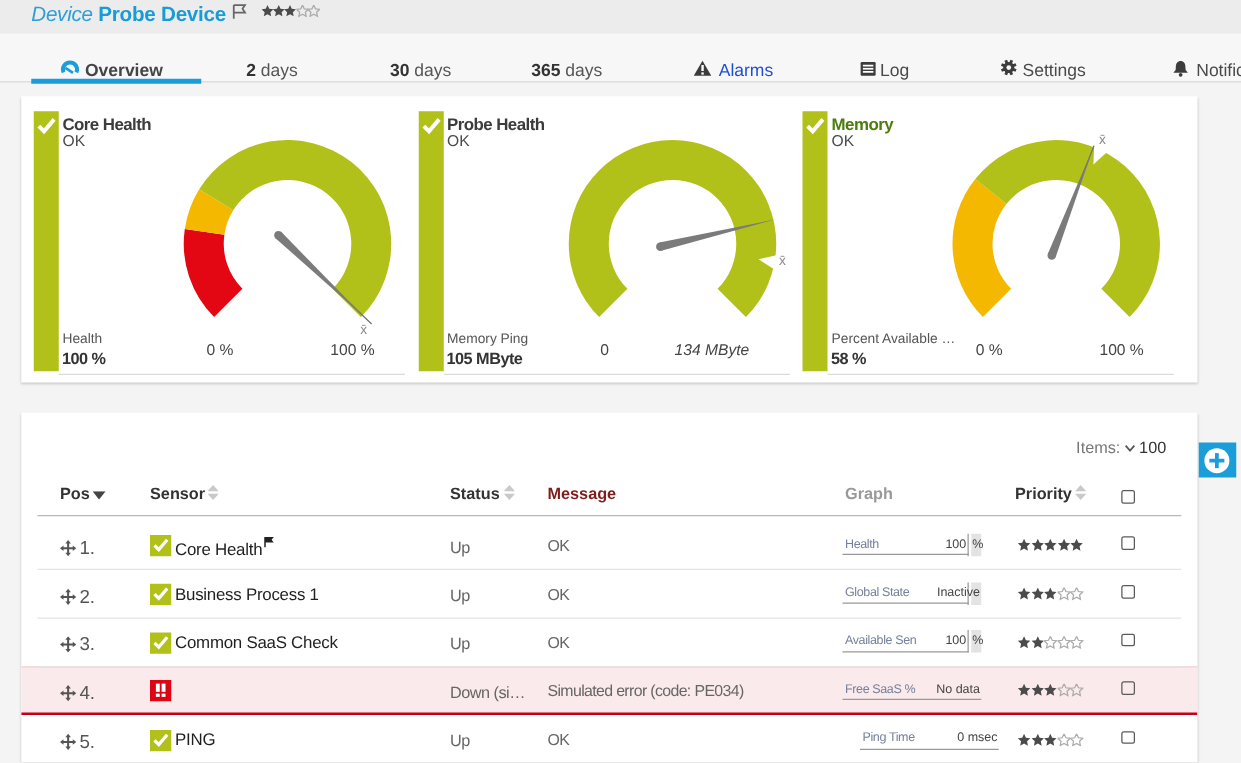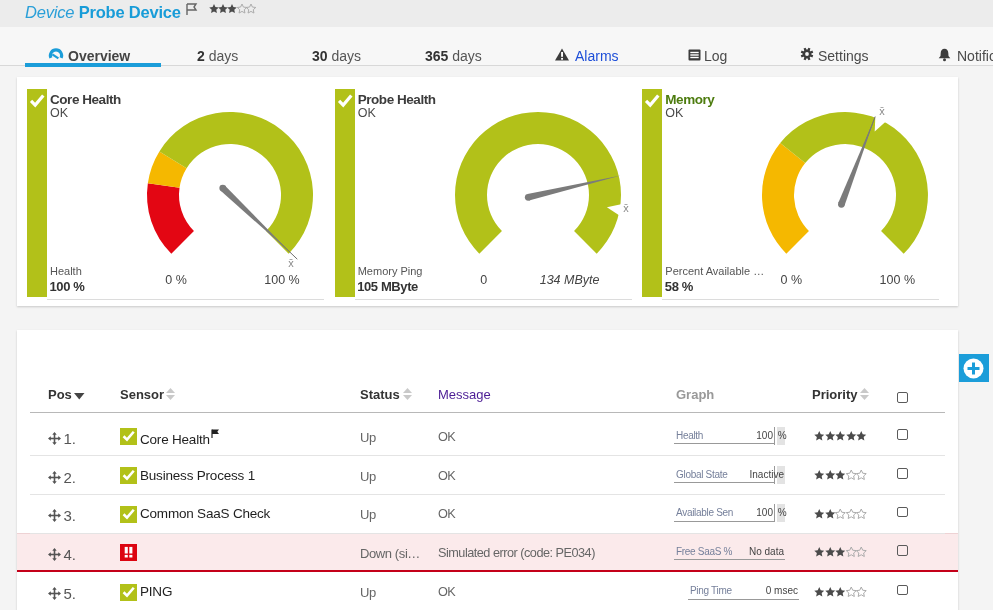--- a/index.html
+++ b/index.html
@@ -130,35 +130,38 @@
       <text x="157" y="38" font-size="11" fill="#8a8a8a" text-anchor="middle" font-family="Liberation Sans, sans-serif">x̄</text>
     </svg>
 <div class="abs" style="left:30px;top:222px;width:277px;height:1px;background:#dcdcdc;"></div>
 <div class="abs" style="left:33px;top:187.5px;font-size:11px;color:#555;white-space:nowrap;">Percent Available …</div>
 <div class="abs" style="left:32.5px;top:201.5px;font-size:13px;letter-spacing:-0.4px;font-weight:bold;color:#333;white-space:nowrap;">58 %</div>
 <div class="abs" style="left:109px;top:196px;width:100px;text-align:center;font-size:12.5px;color:#444;">0 %</div>
 <div class="abs" style="left:215px;top:196px;width:100px;text-align:center;font-size:12.5px;color:#444;">100 %</div>
 </div>
 <div class="panel" style="left:17px;top:330px;width:941px;height:280px;"></div>
 <div class="abs" style="left:17px;top:330px;width:941px;height:280px;overflow:hidden;">
+<div class="abs" style="left:0;top:20px;width:916px;text-align:right;font-size:13px;color:#777;">Items:<svg width="8" height="7" style="margin:0 3px 0 4px;">
+        <path d="M0.5,1.5 L4,5.5 L7.5,1.5" fill="none" stroke="#555" stroke-width="1.4"></path>
+      </svg><span style="color:#333;">100</span></div>
 <div class="abs" style="left:31px;top:57px;font-size:13px;font-weight:bold;color:#333;">Pos</div>
 <svg class="abs" style="left:57px;top:63px" width="11" height="6.5">
       <polygon points="0,0 10.5,0 5.25,6.5" fill="#444"></polygon>
     </svg>
 <div class="abs" style="left:103px;top:57px;font-size:13px;font-weight:bold;color:#333;">Sensor</div>
 <svg width="9" height="12" style="position:absolute;left:149px;top:58px">
       <polygon points="4.5,0 9,5 0,5" fill="#c9c9c9"></polygon>
       <polygon points="4.5,12 9,7 0,7" fill="#c9c9c9"></polygon>
     </svg>
 <div class="abs" style="left:343px;top:57px;font-size:13px;font-weight:bold;color:#333;">Status</div>
 <svg width="9" height="12" style="position:absolute;left:386px;top:58px">
       <polygon points="4.5,0 9,5 0,5" fill="#c9c9c9"></polygon>
       <polygon points="4.5,12 9,7 0,7" fill="#c9c9c9"></polygon>
     </svg>
-<div class="abs" style="left:421px;top:57px;font-size:13px;font-weight:normal;color:#4c1d95;text-align:right;">Message</div>
+<div class="abs" style="left:421px;top:57px;font-size:13px;font-weight:bold;color:#7f1d1d;text-align:right;">Message</div>
 <div class="abs" style="left:659px;top:57px;font-size:13px;font-weight:bold;color:#999;">Graph</div>
 <div class="abs" style="left:795px;top:57px;font-size:13px;font-weight:bold;color:#333;">Priority</div>
 <svg width="9" height="12" style="position:absolute;left:843px;top:58px">
       <polygon points="4.5,0 9,5 0,5" fill="#c9c9c9"></polygon>
       <polygon points="4.5,12 9,7 0,7" fill="#c9c9c9"></polygon>
     </svg>
 <div class="abs" style="left:880px;top:62px;width:8.5px;height:8.5px;border:1.5px solid #5a5a5a;border-radius:2px;"></div>
 <div class="abs" style="left:13px;top:82px;width:915px;height:1px;background:#b8b8b8;"></div>
 <div class="abs" style="left:0;top:203px;width:941px;height:37.5px;background:#fbeaeb;border-top:1px solid #eed2d4;box-sizing:border-box;"></div>
 <div class="abs" style="left:0;top:240px;width:941px;height:2.4px;background:#c40019;"></div>

